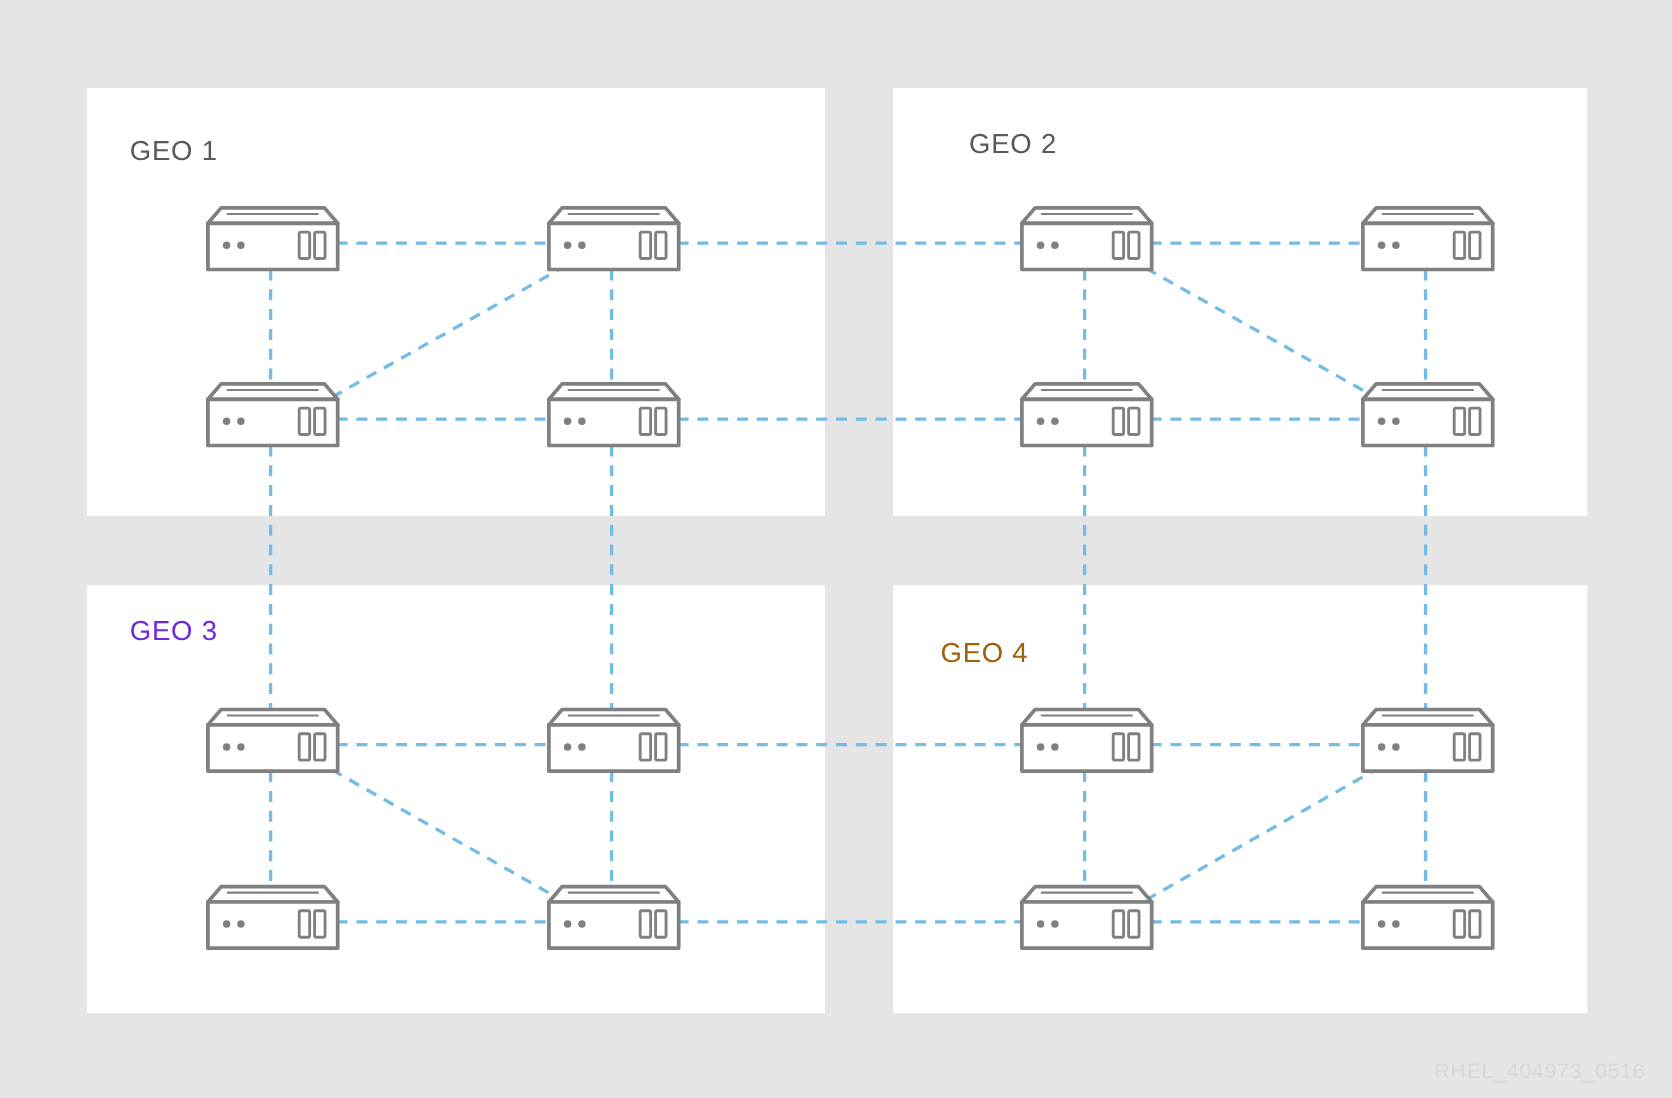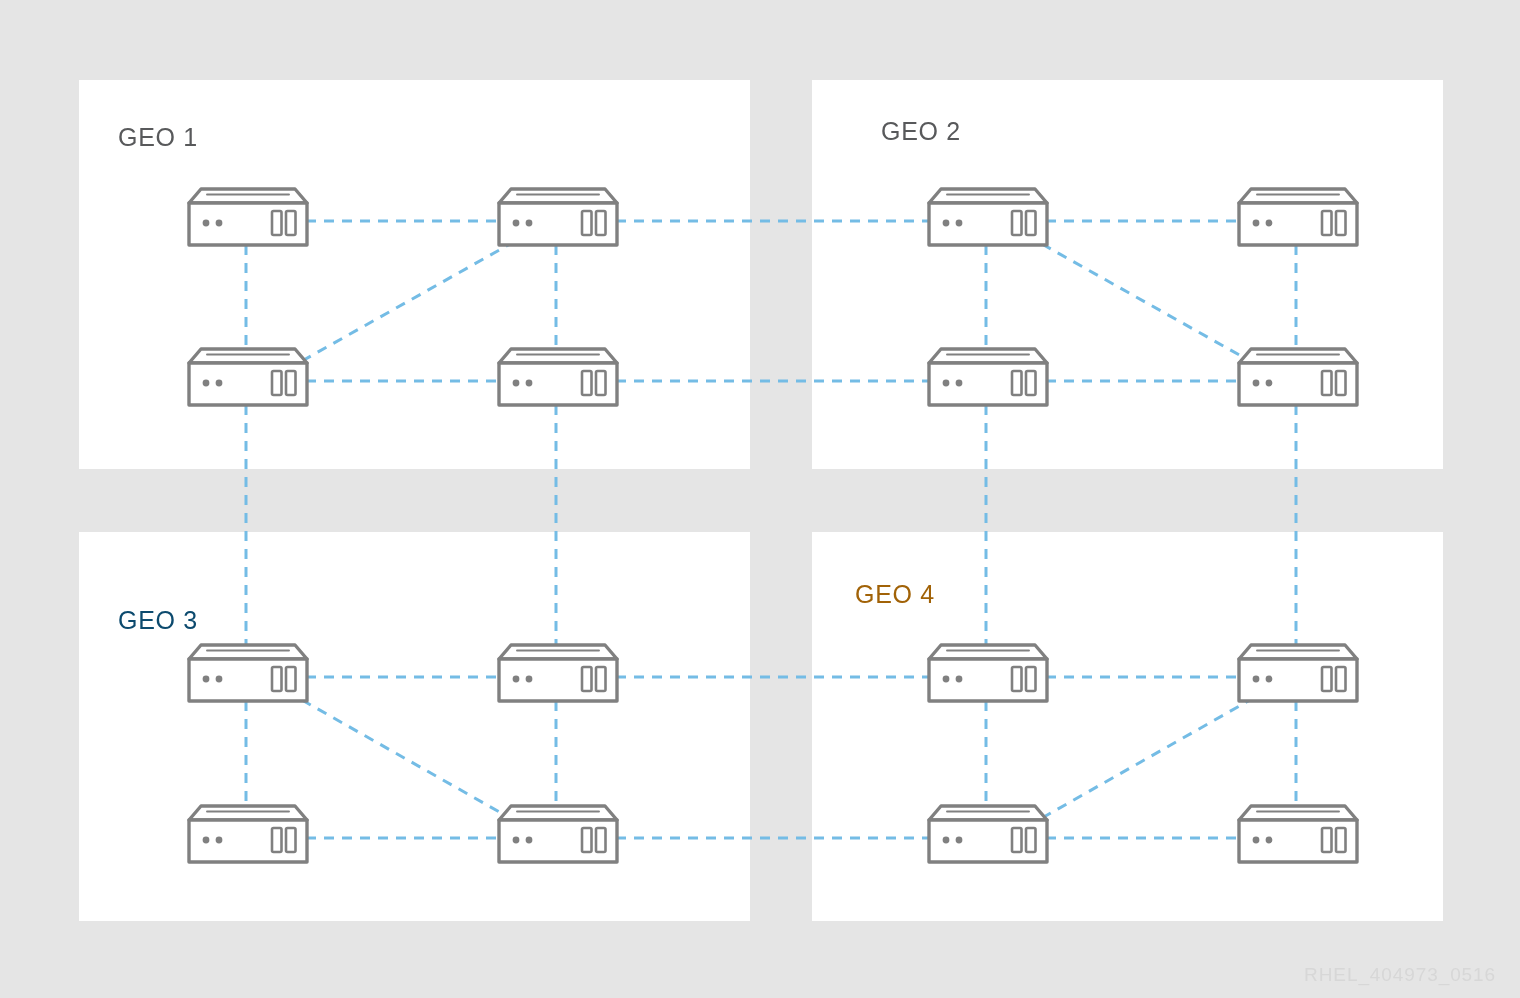--- a/index.html
+++ b/index.html
@@ -70,21 +70,21 @@
 
 <div id="stage">
 
   <div class="panel" id="panel-geo1" style="left: 79px; top: 80px; width: 671px; height: 389px; background: rgb(255, 255, 255);"></div>
   <div class="panel" id="panel-geo2" style="left: 812px; top: 80px; width: 631px; height: 389px; background: rgb(255, 255, 255);"></div>
   <div class="panel" id="panel-geo3" style="left: 79px; top: 532px; width: 671px; height: 389px; background: rgb(255, 255, 255);"></div>
   <div class="panel" id="panel-geo4" style="left: 812px; top: 532px; width: 631px; height: 389px; background: rgb(255, 255, 255);"></div>
 
   <div class="panel-label" id="label-geo1" style="left: 118px; top: 123px; color: rgb(88, 89, 91);">GEO 1</div>
   <div class="panel-label" id="label-geo2" style="left: 855px; top: 117px; color: rgb(88, 89, 91); margin-left: 26px;">GEO 2</div>
-  <div class="panel-label" id="label-geo3" style="left: 118px; top: 606px; color: #0c4a6e;">GEO 3</div>
+  <div class="panel-label" id="label-geo3" style="left: 118px; top: 560px; color: #6d28d9;">GEO 3</div>
   <div class="panel-label" id="label-geo4" style="left: 855px; top: 580px; color: #a16207;">GEO 4</div>
 
   <svg id="wires" viewBox="0 0 1520 998" aria-hidden="true">
       <line x1="306" y1="221" x2="500" y2="221" stroke="#74bce5" stroke-width="3" stroke-dasharray="10 8" stroke-linecap="butt"></line>
       <line x1="306" y1="381" x2="500" y2="381" stroke="#74bce5" stroke-width="3" stroke-dasharray="10 8" stroke-linecap="butt"></line>
       <line x1="246" y1="245" x2="246" y2="349" stroke="#74bce5" stroke-width="3" stroke-dasharray="10 8" stroke-linecap="butt"></line>
       <line x1="556" y1="245" x2="556" y2="349" stroke="#74bce5" stroke-width="3" stroke-dasharray="10 8" stroke-linecap="butt"></line>
       <line x1="302" y1="361" x2="510" y2="244" stroke="#74bce5" stroke-width="3" stroke-dasharray="10 8" stroke-linecap="butt"></line>
       <line x1="1046" y1="221" x2="1240" y2="221" stroke="#74bce5" stroke-width="3" stroke-dasharray="10 8" stroke-linecap="butt"></line>
       <line x1="1046" y1="381" x2="1240" y2="381" stroke="#74bce5" stroke-width="3" stroke-dasharray="10 8" stroke-linecap="butt"></line>

